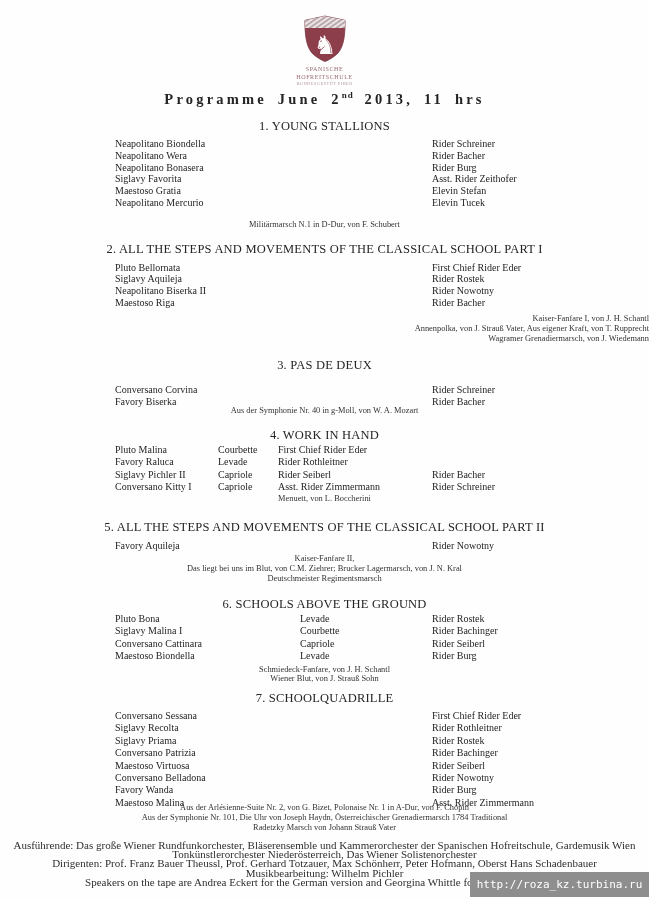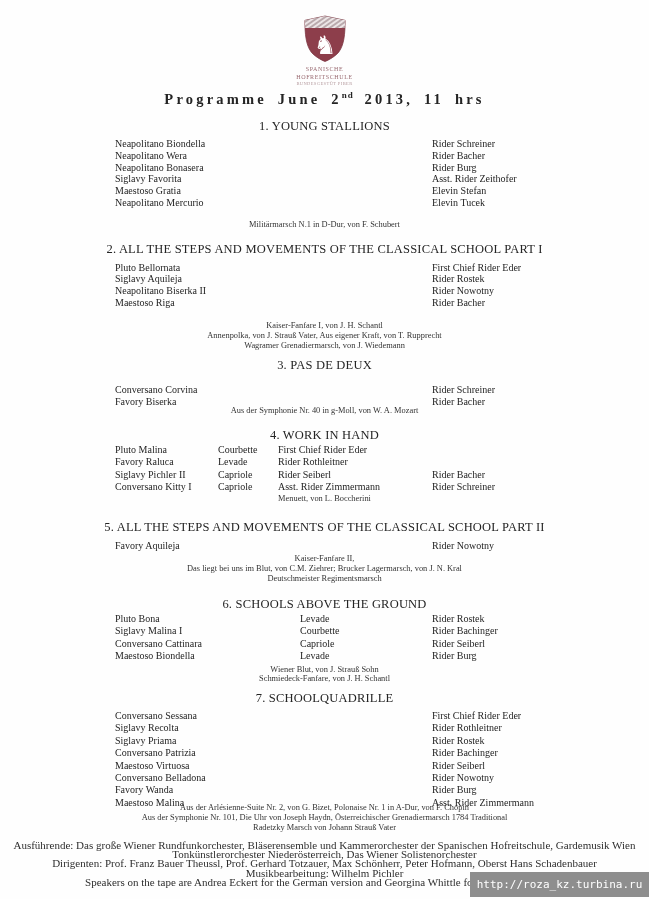--- a/index.html
+++ b/index.html
@@ -113,21 +113,21 @@
         <span class="cell" style="left: 432px;">Rider Rostek</span>
       </div>
       <div class="row" style="top: 285.1px;">
         <span class="cell" style="left: 115px;">Neapolitano Biserka II</span>
         <span class="cell" style="left: 432px;">Rider Nowotny</span>
       </div>
       <div class="row" style="top: 296.9px;">
         <span class="cell" style="left: 115px;">Maestoso Riga</span>
         <span class="cell" style="left: 432px;">Rider Bacher</span>
       </div>
-      <div class="music" style="top: 321px;">
+      <div class="music" style="top: 314px; text-align: right;">
         <div>Kaiser-Fanfare I, von J. H. Schantl</div>
         <div>Annenpolka, von J. Strauß Vater, Aus eigener Kraft, von T. Rupprecht</div>
         <div>Wagramer Grenadiermarsch, von J. Wiedemann</div>
       </div>
       <div class="sec-header" style="top: 358px;">3. PAS DE DEUX</div>
       <div class="row" style="top: 384px;">
         <span class="cell" style="left: 115px;">Conversano Corvina</span>
         <span class="cell" style="left: 432px;">Rider Schreiner</span>
       </div>
       <div class="row" style="top: 395.8px;">
@@ -188,22 +188,22 @@
         <span class="cell" style="left: 115px;">Conversano Cattinara</span>
         <span class="cell" style="left: 300px;">Capriole</span>
         <span class="cell" style="left: 432px;">Rider Seiberl</span>
       </div>
       <div class="row" style="top: 649.9px;">
         <span class="cell" style="left: 115px;">Maestoso Biondella</span>
         <span class="cell" style="left: 300px;">Levade</span>
         <span class="cell" style="left: 432px;">Rider Burg</span>
       </div>
       <div class="music" style="top: 664.5px;">
+        <div>Schmiedeck-Fanfare, von J. H. Schantl</div>
         <div>Wiener Blut, von J. Strauß Sohn</div>
-        <div>Schmiedeck-Fanfare, von J. H. Schantl</div>
       </div>
       <div class="sec-header" style="top: 690.5px;">7. SCHOOLQUADRILLE</div>
       <div class="row" style="top: 710px;">
         <span class="cell" style="left: 115px;">Conversano Sessana</span>
         <span class="cell" style="left: 432px;">First Chief Rider Eder</span>
       </div>
       <div class="row" style="top: 722.4px;">
         <span class="cell" style="left: 115px;">Siglavy Recolta</span>
         <span class="cell" style="left: 432px;">Rider Rothleitner</span>
       </div>

